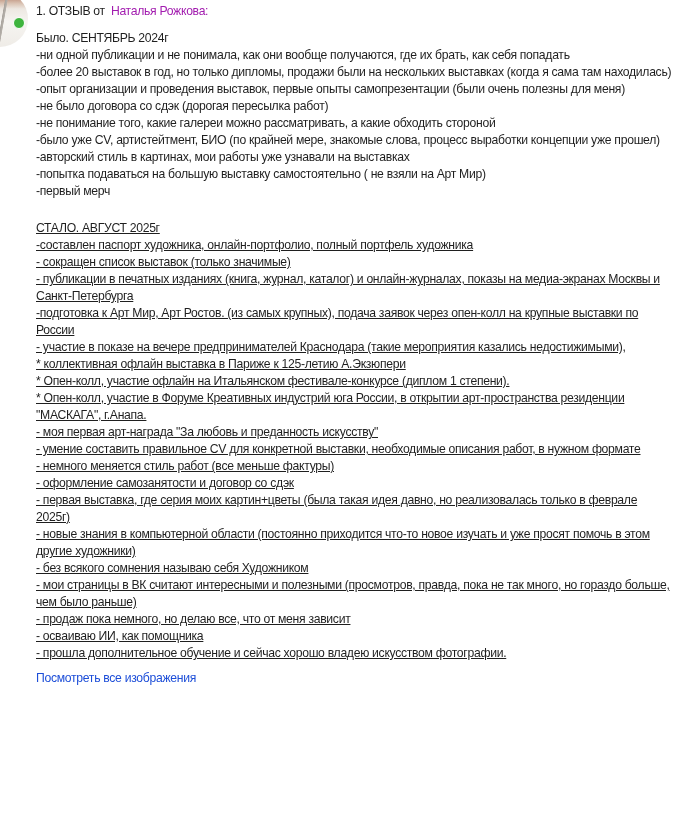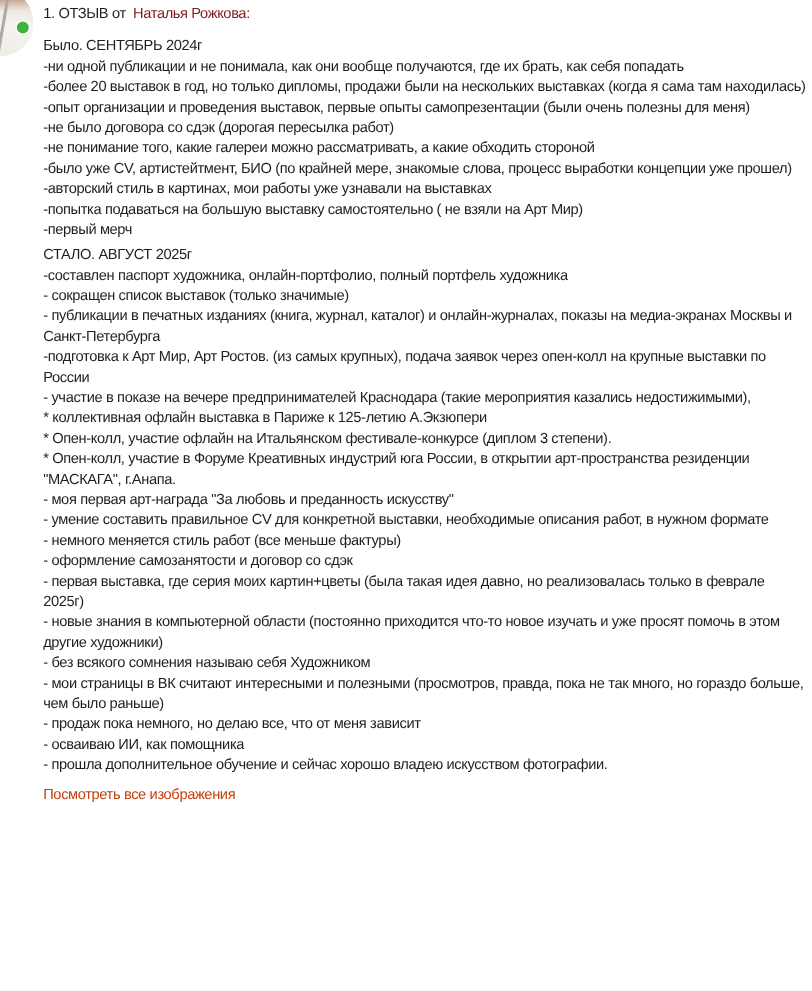--- a/index.html
+++ b/index.html
@@ -34,33 +34,33 @@
     position: absolute;
     left: 36px; top: 3px;
     width: 636px;
     font-size: 12.2px;
     line-height: 17px;
     letter-spacing: -0.3px;
     color: #1f1f1f;
   }
   .header-line { margin: 0; }
   .author {
-    color: #7f1d1d;
+    color: #a21caf;
     text-decoration: none;
     cursor: pointer;
     margin-left: 3px;
     text-align: right;
   }
   .section { margin-top: 10px; }
-  .section.second { margin-top: 4px; }
+  .section.second { margin-top: 20px; text-decoration: underline; }
   .heading, .line { margin: 0; }
   .footer-link {
     display: block;
     margin-top: 8px;
-    color: #c2410c;
+    color: #1d4ed8;
     text-decoration: none;
     cursor: pointer;
   }
 </style>
 </head>
 <body>
 
 <div class="avatar"></div>
 <span class="online-dot"></span>
 
@@ -90,21 +90,21 @@
   <div class="section second">
     <p class="heading">СТАЛО. АВГУСТ 2025г</p>
     <div>
 
     <p class="line">-составлен паспорт художника, онлайн-портфолио, полный портфель художника</p>
         <p class="line">- сокращен список выставок (только значимые)</p>
         <p class="line">- публикации в печатных изданиях (книга, журнал, каталог) и онлайн-журналах, показы на медиа-экранах Москвы и Санкт-Петербурга</p>
         <p class="line">-подготовка к Арт Мир, Арт Ростов. (из самых крупных), подача заявок через опен-колл на крупные выставки по России</p>
         <p class="line">- участие в показе на вечере предпринимателей Краснодара (такие мероприятия казались недостижимыми),</p>
         <p class="line">* коллективная офлайн выставка в Париже к 125-летию А.Экзюпери</p>
-        <p class="line">* Опен-колл, участие офлайн на Итальянском фестивале-конкурсе (диплом 3 степени).</p>
+        <p class="line">* Опен-колл, участие офлайн на Итальянском фестивале-конкурсе (диплом 1 степени).</p>
         <p class="line">* Опен-колл, участие в Форуме Креативных индустрий юга России, в открытии арт-пространства резиденции "МАСКАГА", г.Анапа.</p>
         <p class="line">- моя первая арт-награда "За любовь и преданность искусству"</p>
         <p class="line">- умение составить правильное CV для конкретной выставки, необходимые описания работ, в нужном формате</p>
         <p class="line">- немного меняется стиль работ (все меньше фактуры)</p>
         <p class="line">- оформление самозанятости и договор со сдэк</p>
         <p class="line">- первая выставка, где серия моих картин+цветы (была такая идея давно, но реализовалась только в феврале 2025г)</p>
         <p class="line">- новые знания в компьютерной области (постоянно приходится что-то новое изучать и уже просят помочь в этом другие художники)</p>
         <p class="line">- без всякого сомнения называю себя Художником</p>
         <p class="line">- мои страницы в ВК считают интересными и полезными (просмотров, правда, пока не так много, но гораздо больше, чем было раньше)</p>
         <p class="line">- продаж пока немного, но делаю все, что от меня зависит</p>

